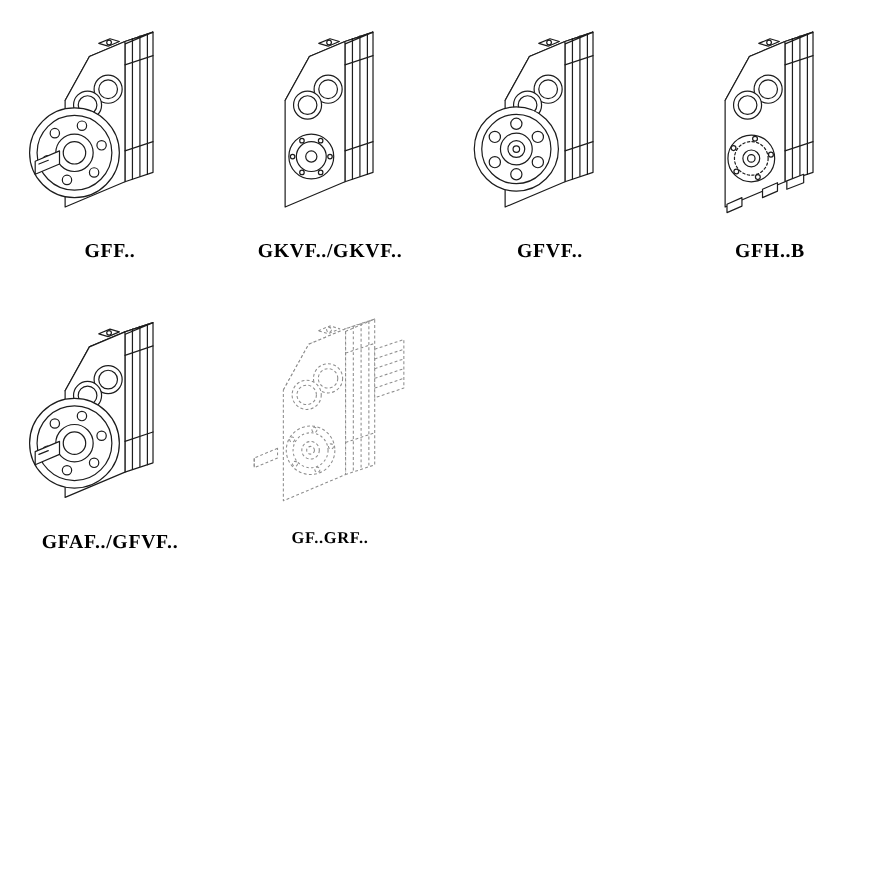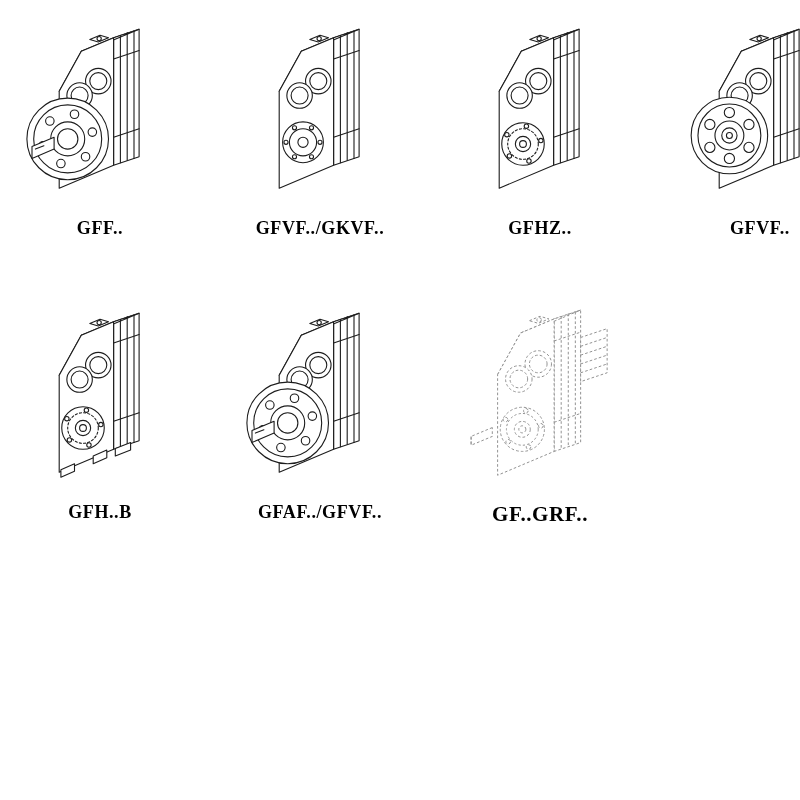--- a/index.html
+++ b/index.html
@@ -5,21 +5,21 @@
   html,body{
     margin:0;padding:0;
     width:800px;height:800px;
     background:#ffffff;
     overflow:hidden;
   }
   .grid{
     display:grid;
     grid-template-columns:repeat(4,200px);
     grid-template-rows:264px 264px 272px;
-    width:800px;height:800px;gap:20px;
+    width:800px;height:800px;
   }
   .cell{
     margin:0;padding:0;
     display:flex;flex-direction:column;
     align-items:center;justify-content:flex-start;
   }
   .art{
     width:196px;height:212px;
     display:flex;align-items:center;justify-content:center;
     margin-top:4px;
@@ -29,21 +29,21 @@
   .outlined{outline:1px solid #b8b8b8;}
   .cap{
     font-family:"Liberation Serif",serif;
     font-weight:bold;
     font-size:18px;
     color:#000;
     letter-spacing:0.6px;
     margin-top:2px;
     white-space:nowrap;
   }
-  .cap-lg{font-size:21px;}
+  .cap-lg{font-size:15px;}
   svg.solid{
     stroke:#1d1d1d;fill:#ffffff;
     stroke-width:1.3;stroke-linejoin:round;stroke-linecap:round;
   }
   svg.dashed{
     stroke:#8e8e8e;fill:#ffffff;
     stroke-width:1.1;stroke-linejoin:round;
     stroke-dasharray:3 2.4;
   }
 </style>
@@ -233,31 +233,23 @@
     </div>
     <figcaption class="cap">GFF..</figcaption>
   </figure>
 
   <figure class="cell">
     <div class="art">
       <svg class="solid" viewBox="0 0 200 240">
           <use href="#v-gfaz"></use>
         </svg>
     </div>
-    <figcaption class="cap">GFVF../GKVF..</figcaption>
-  </figure>
-
-  <figure class="cell">
-    <div class="art">
-      <svg class="solid" viewBox="0 0 200 240">
-          <use href="#v-gfhz"></use>
-        </svg>
-    </div>
-    <figcaption class="cap">GFHZ..</figcaption>
-  </figure>
+    <figcaption class="cap">GKVF../GKVF..</figcaption>
+  </figure>
+
 
   <figure class="cell">
     <div class="art">
       <svg class="solid" viewBox="0 0 200 240">
           <use href="#v-gfhf"></use>
         </svg>
     </div>
     <figcaption class="cap">GFVF..</figcaption>
   </figure>
 

